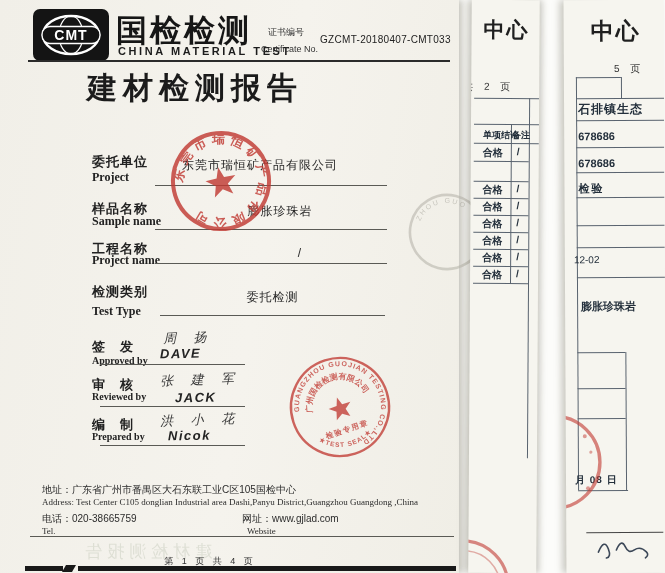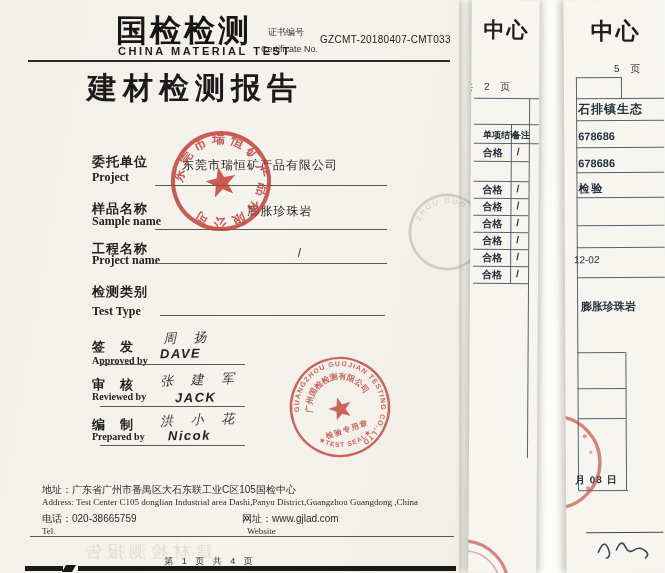--- a/index.html
+++ b/index.html
@@ -34,20 +34,30 @@
   .cell{font-size:10px;font-weight:700;color:#232f3b;white-space:nowrap}
   .hdr-partial{font-size:21px;font-weight:600;color:#1f1f1f;letter-spacing:2px;white-space:nowrap}
   .bleed{font-size:17px;letter-spacing:5px;color:rgba(95,115,75,.14);transform:scaleX(-1);white-space:nowrap}
   .sig-scribble{stroke:#3c4858;stroke-width:1.6;fill:none;stroke-linecap:round}
 </style>
 </head>
 <body>
 
 <div class="abs page1">
 
+  <div class="abs logo-box">
+    <svg width="76" height="52" viewBox="0 0 76 52">
+      <ellipse cx="38" cy="26" rx="28" ry="19" fill="none" stroke="#fff" stroke-width="2.4"></ellipse>
+      <ellipse cx="38" cy="26" rx="12" ry="19" fill="none" stroke="#fff" stroke-width="1.2"></ellipse>
+      <line x1="12" y1="19" x2="64" y2="19" stroke="#fff" stroke-width="1"></line>
+      <line x1="12" y1="33" x2="64" y2="33" stroke="#fff" stroke-width="1"></line>
+      <rect x="9" y="17.5" width="58" height="17" rx="8" fill="#141414" stroke="#fff" stroke-width="1.4"></rect>
+      <text x="38" y="30.5" text-anchor="middle" font-family="Liberation Sans, sans-serif" font-size="14" font-weight="bold" fill="#fff" letter-spacing="1">CMT</text>
+    </svg>
+  </div>
   <div class="abs brand-cn">国检检测</div>
   <div class="abs brand-en">CHINA MATERIAL TEST</div>
 
   <div class="abs cert-lab" style="left:268px;top:26px">证书编号</div>
   <div class="abs cert-lab" style="left:261px;top:44px">Certificate No.</div>
   <div class="abs cert-val" style="left:320px;top:34px">GZCMT-20180407-CMT033</div>
 
   <div class="abs rule"></div>
   <div class="abs doc-title">建材检测报告</div>
 
@@ -61,20 +71,21 @@
   <div class="abs value" style="left:200px;top:203px;width:160px">膨胀珍珠岩</div>
   <div class="abs uline" style="left:155px;top:229px;width:232px"></div>
 
   <div class="abs cn-label" style="left:92px;top:240px">工程名称</div>
   <div class="abs en-label" style="left:92px;top:253px">Project name</div>
   <div class="abs value" style="left:285px;top:246px;width:30px">/</div>
   <div class="abs uline" style="left:155px;top:263px;width:232px"></div>
 
   <div class="abs cn-label" style="left:92px;top:283px">检测类别</div>
   <div class="abs en-label" style="left:92px;top:304px">Test Type</div>
+  <div class="abs value" style="left:215px;top:289px;width:115px">委托检测</div>
   <div class="abs uline" style="left:160px;top:315px;width:225px"></div>
 
   <div class="abs cn-label" style="left:92px;top:338px">签　发</div>
   <div class="abs hand-cn" style="left:163px;top:329px">周 扬</div>
   <div class="abs sig-en" style="left:92px;top:355px">Approved by</div>
   <div class="abs hand-en" style="left:160px;top:346px">DAVE</div>
   <div class="abs uline" style="left:100px;top:364px;width:145px"></div>
 
   <div class="abs cn-label" style="left:92px;top:376px">审　核</div>
   <div class="abs hand-cn" style="left:160px;top:371px">张 建 军</div>

